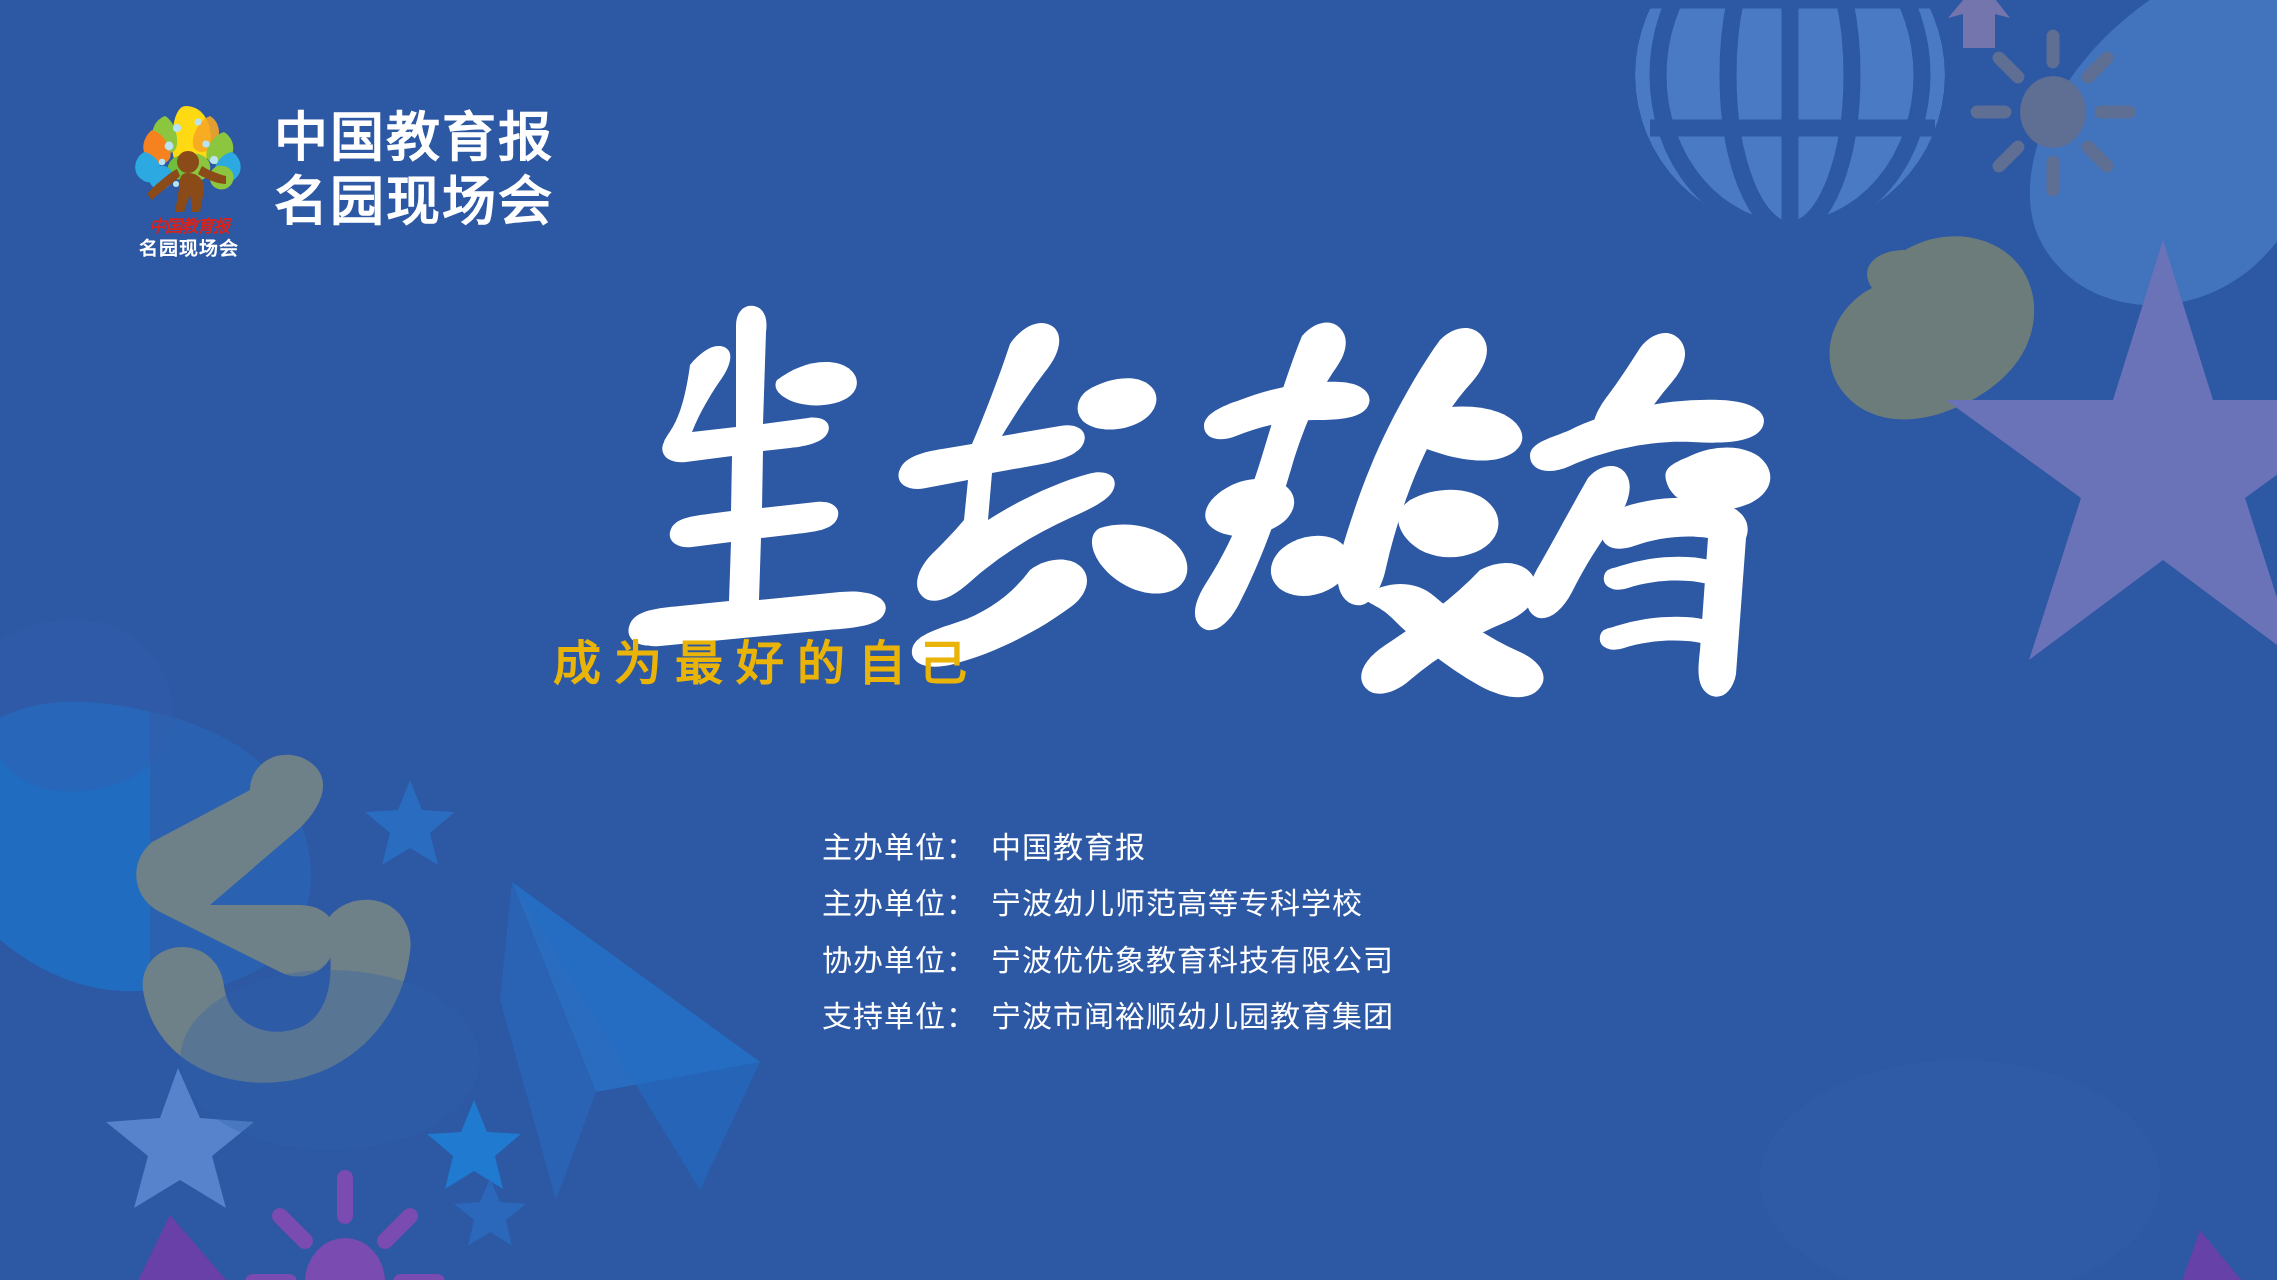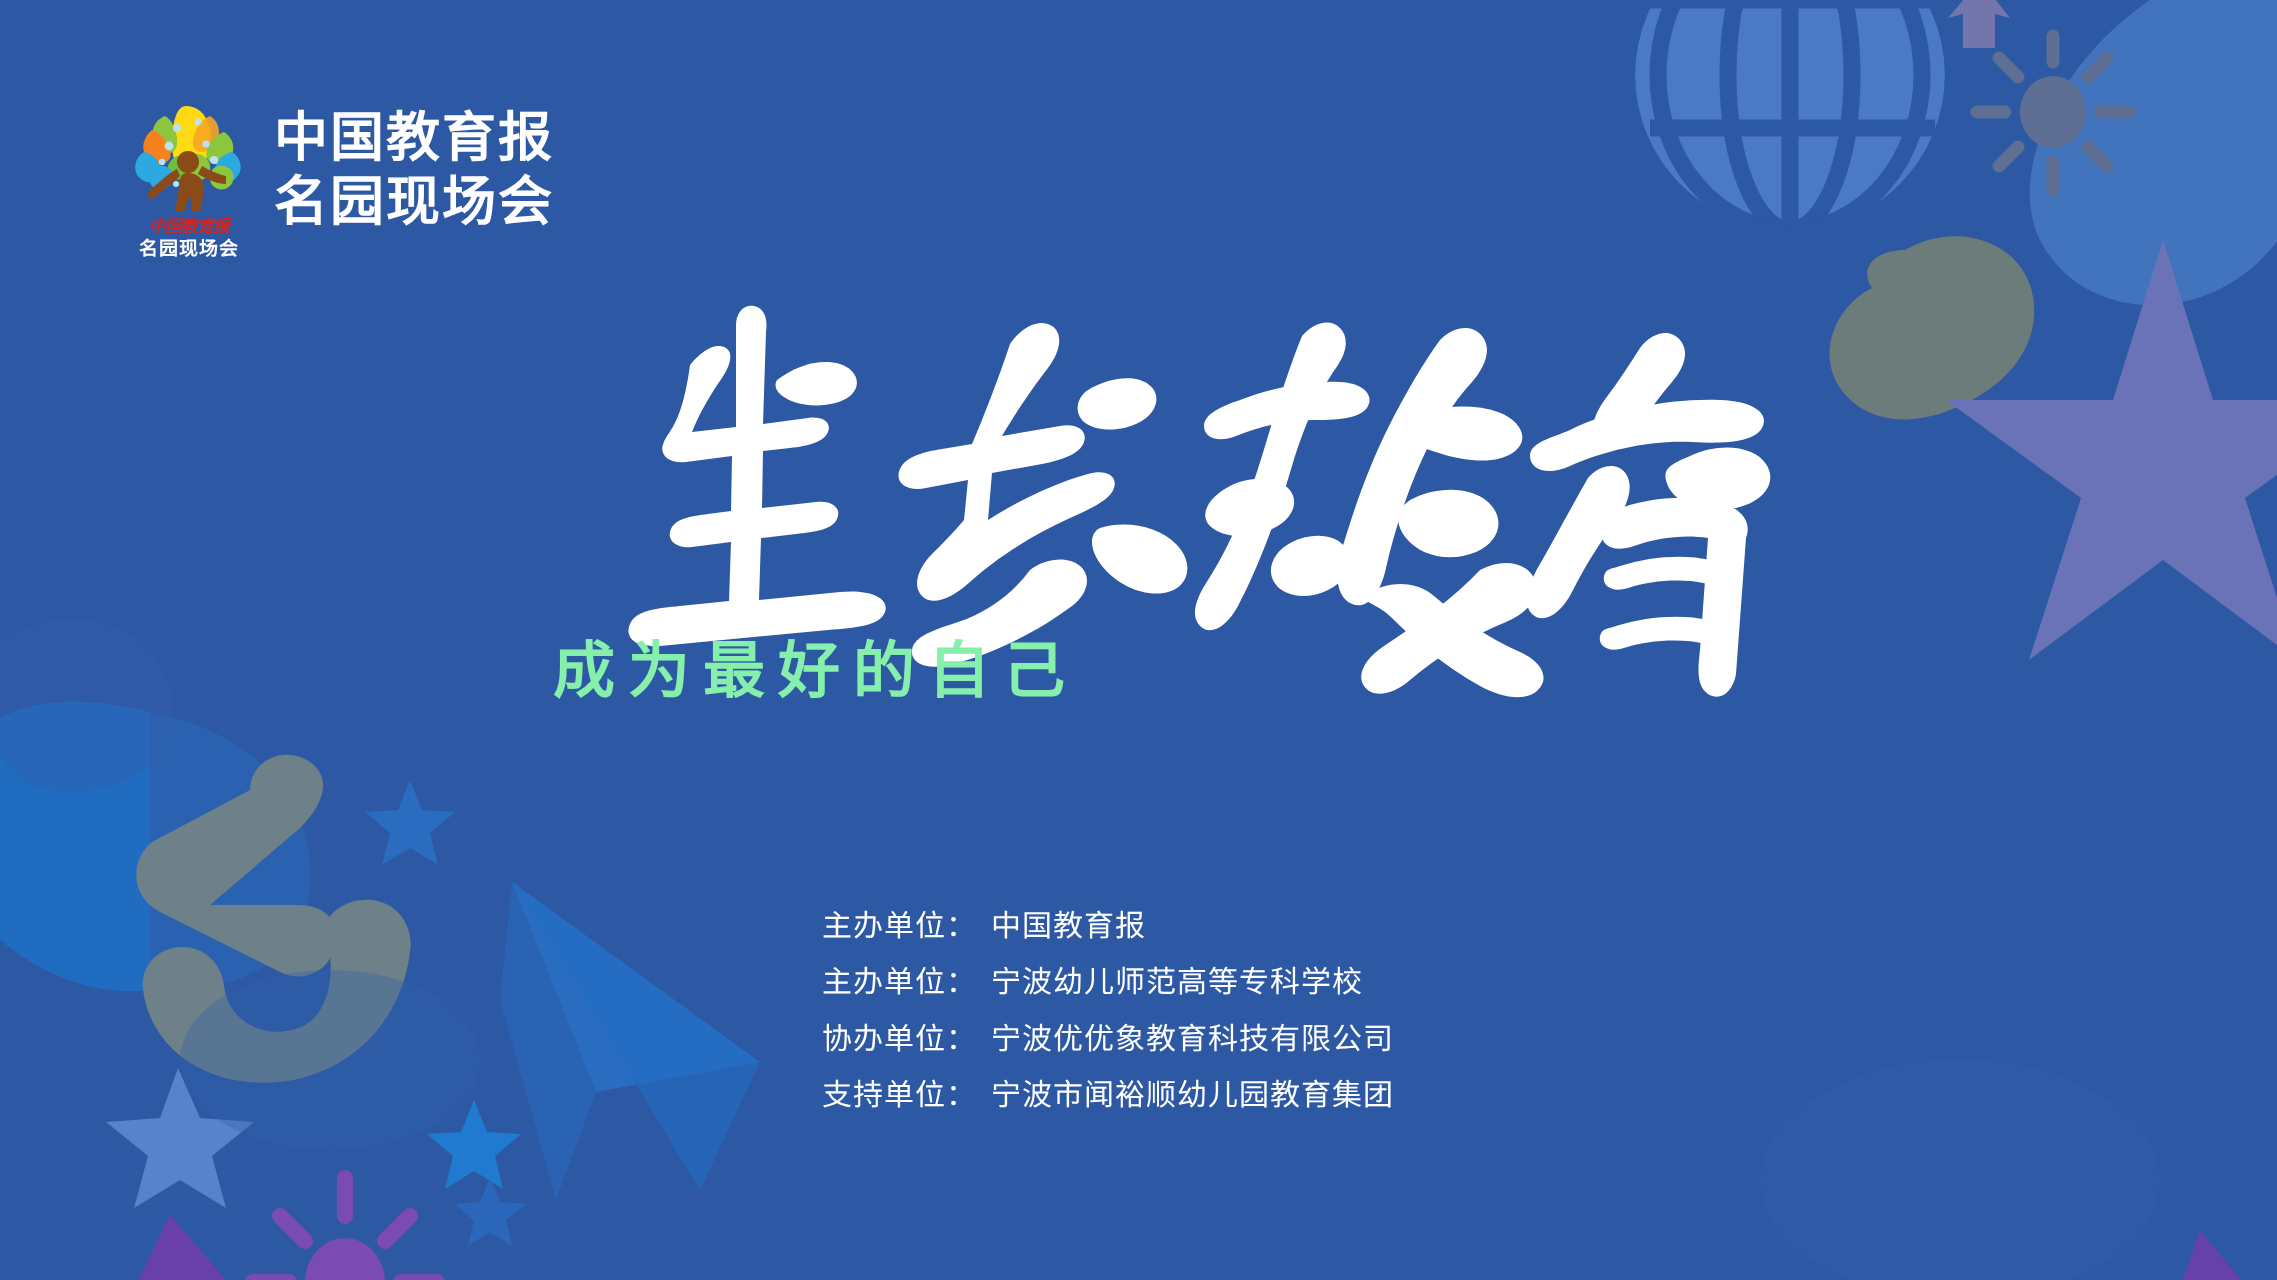--- a/index.html
+++ b/index.html
@@ -88,33 +88,33 @@
     height: 430px;
     left: 540px;
   }
   .hero-title svg { display: block; width: 100%; height: 100%; }
 
   
   .hero-sub {
     position: absolute;
     left: 553px;
     top: 640px;
-    font-size: 62px;
+    font-size: 48px;
     font-weight: bold;
-    color: #86efac;
+    color: #eab308;
     letter-spacing: 13px;
     line-height: 1;
     white-space: nowrap;
   }
 
   
   .credits {
     position: absolute;
     left: 822px;
-    top: 908px;
+    top: 830px;
   }
   .credit-row {
     display: flex;
     align-items: baseline;
     margin-bottom: 21px;
     white-space: nowrap;
   }
   .credit-row:last-child { margin-bottom: 8px; }
   .credit-label {
     font-size: 30px;

